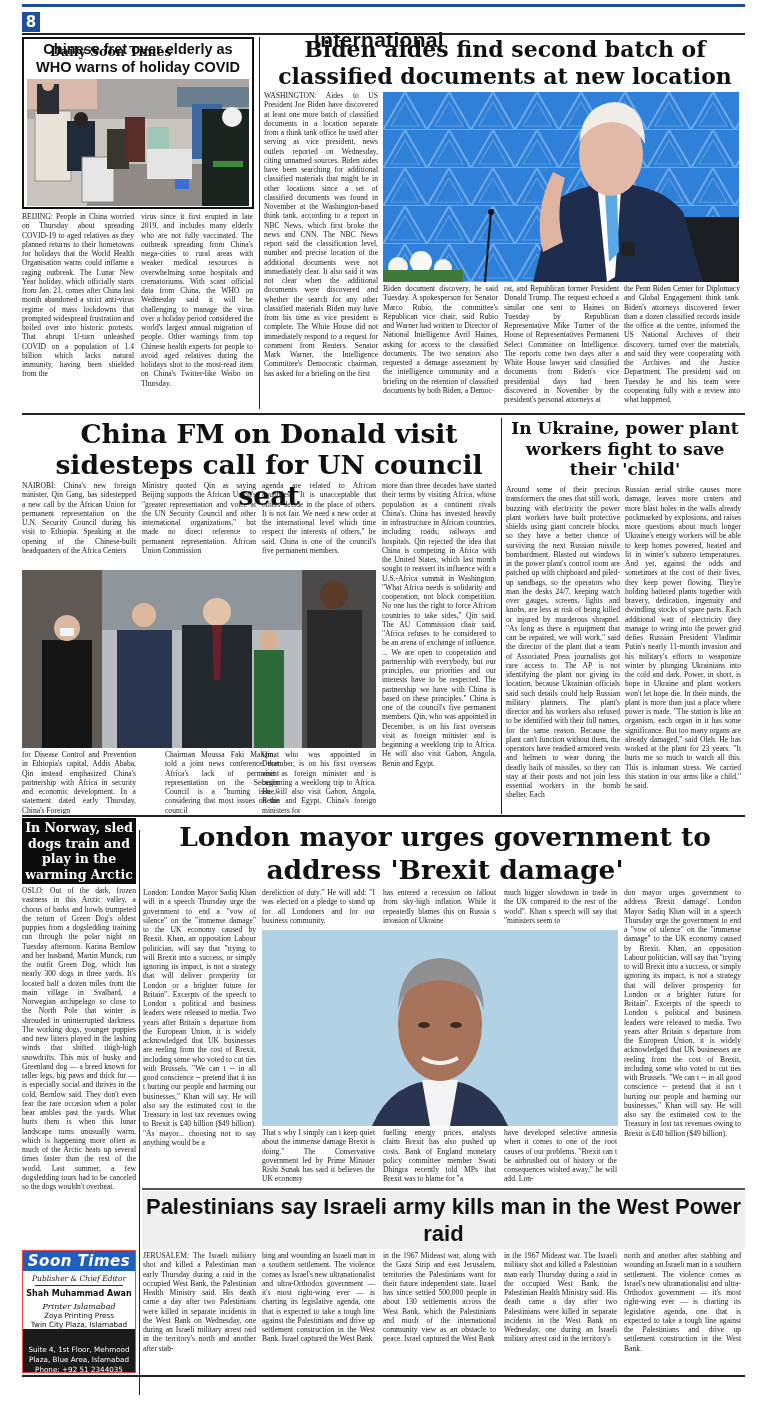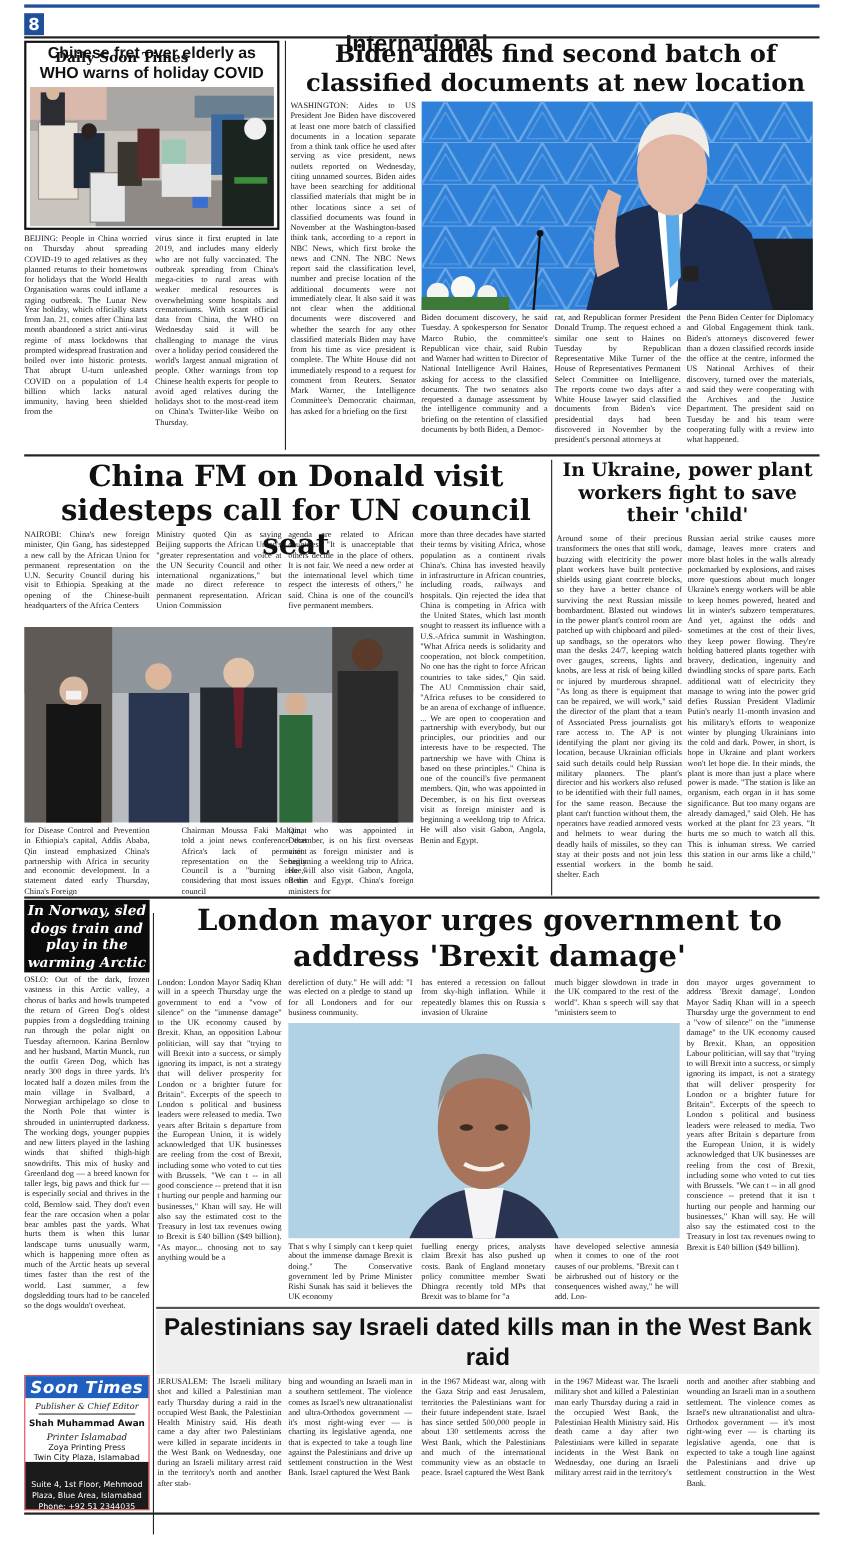--- a/index.html
+++ b/index.html
@@ -12,21 +12,21 @@
   .section { left: 314px; top: 8px; font-family: Liberation Sans, sans-serif; font-weight: bold; font-size: 21px; letter-spacing: 0.3px; margin-top: 20px; }
   .headrule { left: 22px; top: 33px; width: 723px; height: 1.5px; background: #222; }
   .body { font-family: "Liberation Serif", serif; font-size: 7.6px; line-height: 9.25px; text-align: justify; hyphens: auto; color: #161616; overflow: hidden; }
   .hl { font-family: "DejaVu Serif", serif; font-weight: bold; text-align: center; color: #111; line-height: 1.08; }
   .photo { overflow: hidden; }
   .vrule { background: #222; width: 1px; }
   .hrule { background: #222; height: 2px; }
   
   .cbox { left: 22px; top: 37px; width: 232px; height: 172px; border: 2px solid #111; }
   
-  .nbox { left: 22px; top: 818px; width: 114px; height: 66px; background: #0b0b0b; color: #fff; font-family: "DejaVu Serif", serif; font-weight: bold; font-size: 12.5px; line-height: 15.5px; text-align: center; padding-top: 2px; font-style: italic; }
+  .nbox { left: 22px; top: 818px; width: 114px; height: 66px; background: #0b0b0b; color: #fff; font-family: "DejaVu Serif", serif; font-weight: bold; font-size: 12.5px; line-height: 15.5px; text-align: center; padding-top: 2px; }
   
   .pub { left: 22px; top: 1250px; width: 114px; height: 123px; border: 1px solid #ef4444; }
   .pub-brand { height: 20px; background: #1f5fbf; color: #fff; font-family: "DejaVu Sans", sans-serif; font-weight: bold; font-style: italic; font-size: 15px; text-align: center; line-height: 20px; letter-spacing: 0.5px; }
   .pub-role { font-family: "DejaVu Serif", serif; font-style: italic; font-size: 7.5px; text-align: center; margin-top: 3px; color: #222; }
   .pub-line { height: 1px; background: #333; margin: 2px 12px; }
   .pub-name { font-family: "DejaVu Sans", sans-serif; font-weight: bold; font-size: 8px; text-align: center; margin-top: 3px; }
   .pub-printer { font-family: "DejaVu Serif", serif; font-style: italic; font-size: 8px; text-align: center; margin-top: 4px; }
   .pub-press { font-family: "DejaVu Sans", sans-serif; font-size: 7.3px; text-align: center; line-height: 9px; }
   .pub-foot { position: absolute; left: 0; right: 0; bottom: 0; height: 43px; background: #1b1b1b; color: #fff; font-family: "DejaVu Sans", sans-serif; font-size: 7.2px; line-height: 10px; text-align: center; padding-top: 16px; }
   .caption-gray { background: #efefef; }
@@ -161,21 +161,21 @@
     <path d="M160 128 Q178 138 196 128" stroke="#f5f0ea" stroke-width="4" fill="none"></path>
   </svg>
 </div>
 <div class="abs body" style="left:262px;top:1128px;width:113px;height:60px;">That s why I simply can t keep quiet about the immense damage Brexit is doing." The Conservative government led by Prime Minister Rishi Sunak has said it believes the UK economy</div>
 <div class="abs body" style="left:383px;top:1128px;width:113px;height:60px;">fuelling energy prices, analysts claim Brexit has also pushed up costs. Bank of England monetary policy committee member Swati Dhingra recently told MPs that Brexit was to blame for "a</div>
 <div class="abs body" style="left:504px;top:1128px;width:113px;height:60px;">have developed selective amnesia when it comes to one of the root causes of our problems. "Brexit can t be airbrushed out of history or the consequences wished away," he will add. Lon-</div>
 <div class="abs body" style="left:624px;top:888px;width:117px;height:300px;">don mayor urges government to address 'Brexit damage'. London Mayor Sadiq Khan will in a speech Thursday urge the government to end a "vow of silence" on the "immense damage" to the UK economy caused by Brexit. Khan, an opposition Labour politician, will say that "trying to will Brexit into a success, or simply ignoring its impact, is not a strategy that will deliver prosperity for London or a brighter future for Britain". Excerpts of the speech to London s political and business leaders were released to media. Two years after Britain s departure from the European Union, it is widely acknowledged that UK businesses are reeling from the cost of Brexit, including some who voted to cut ties with Brussels. "We can t -- in all good conscience -- pretend that it isn t hurting our people and harming our businesses," Khan will say. He will also say the estimated cost to the Treasury in lost tax revenues owing to Brexit is £40 billion ($49 billion).</div>
 <div class="abs hrule" style="left:142px;top:1188px;width:603px;height:2px;background:#555;"></div>
 
 <div class="abs caption-gray" style="left:142px;top:1191px;width:603px;height:58px;"></div>
-<div class="abs hl" style="left:142px;top:1193px;width:603px;font-size:22px;line-height:27px;font-family:'Liberation Sans',sans-serif;">Palestinians say Israeli dated kills man in the West Bank raid</div>
+<div class="abs hl" style="left:142px;top:1193px;width:603px;font-size:22px;line-height:27px;font-family:'Liberation Sans',sans-serif;">Palestinians say Israeli army kills man in the West Power raid</div>
 <div class="abs body" style="left:143px;top:1251px;width:113px;height:122px;">JERUSALEM: The Israeli military shot and killed a Palestinian man early Thursday during a raid in the occupied West Bank, the Palestinian Health Ministry said. His death came a day after two Palestinians were killed in separate incidents in the West Bank on Wednesday, one during an Israeli military arrest raid in the territory's north and another after stab-</div>
 <div class="abs body" style="left:262px;top:1251px;width:113px;height:122px;">bing and wounding an Israeli man in a southern settlement. The violence comes as Israel's new ultranationalist and ultra-Orthodox government — it's most right-wing ever — is charting its legislative agenda, one that is expected to take a tough line against the Palestinians and drive up settlement construction in the West Bank. Israel captured the West Bank</div>
 <div class="abs body" style="left:383px;top:1251px;width:113px;height:122px;">in the 1967 Mideast war, along with the Gaza Strip and east Jerusalem, territories the Palestinians want for their future independent state. Israel has since settled 500,000 people in about 130 settlements across the West Bank, which the Palestinians and much of the international community view as an obstacle to peace. Israel captured the West Bank</div>
 <div class="abs body" style="left:504px;top:1251px;width:113px;height:122px;">in the 1967 Mideast war. The Israeli military shot and killed a Palestinian man early Thursday during a raid in the occupied West Bank, the Palestinian Health Ministry said. His death came a day after two Palestinians were killed in separate incidents in the West Bank on Wednesday, one during an Israeli military arrest raid in the territory's</div>
 <div class="abs body" style="left:624px;top:1251px;width:117px;height:122px;">north and another after stabbing and wounding an Israeli man in a southern settlement. The violence comes as Israel's new ultranationalist and ultra-Orthodox government — it's most right-wing ever — is charting its legislative agenda, one that is expected to take a tough line against the Palestinians and drive up settlement construction in the West Bank.</div>
 <div class="abs hrule" style="left:22px;top:1375px;width:723px;height:2px;"></div>
 
 <div class="abs pub">
   <div class="pub-brand">Soon Times</div>
   <div class="pub-role">Publisher &amp; Chief Editor</div>

